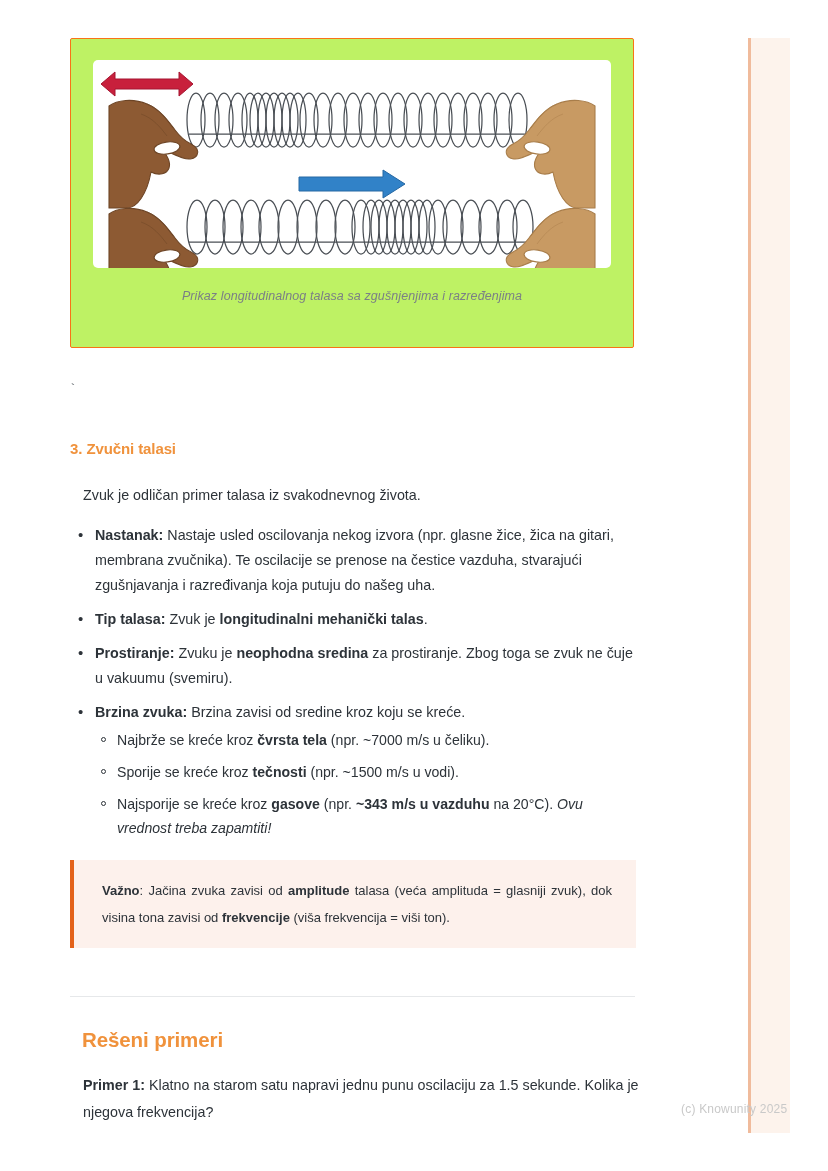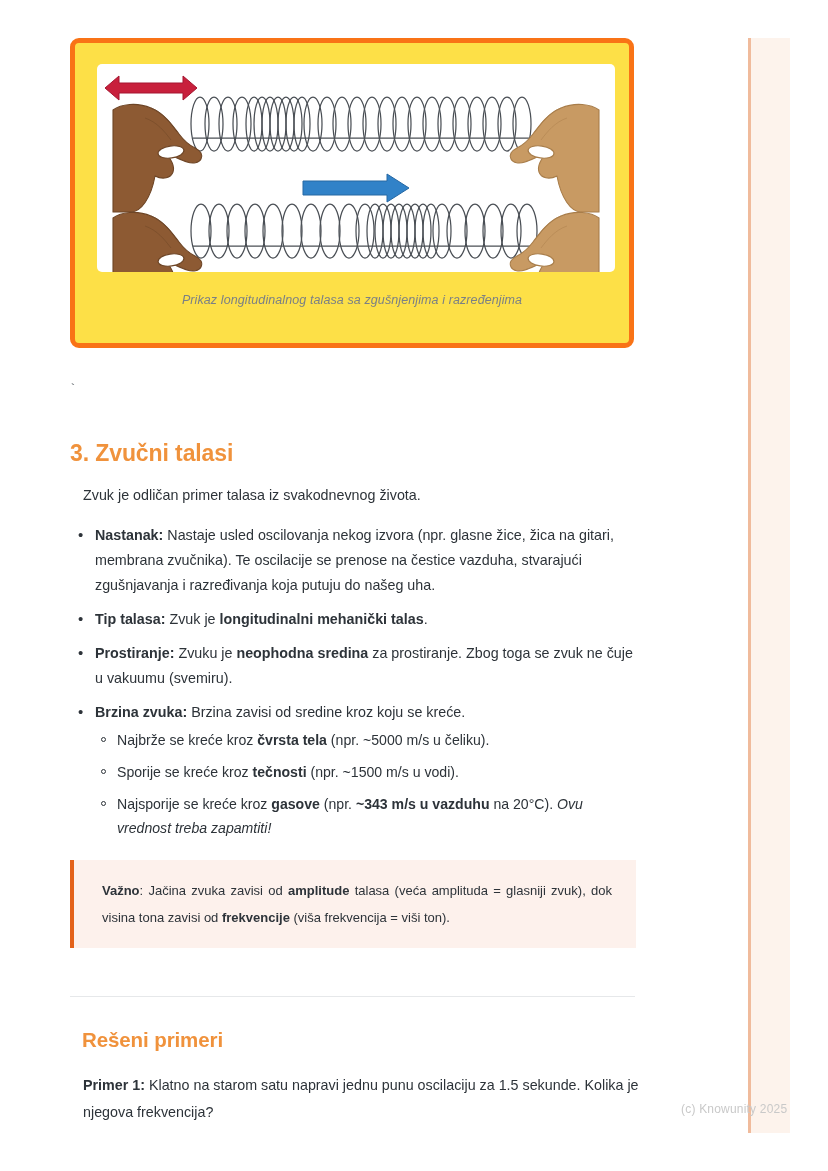--- a/index.html
+++ b/index.html
@@ -55,23 +55,23 @@
     height: 1171px;
   }
 
   
   .figure-card {
     position: absolute;
     left: 70px;
     top: 38px;
     width: 564px;
     height: 310px;
-    background: #fde047;
-    border: 5px solid #f97316;
-    border-radius: 9px;
+    background: #bef264;
+    border: 1px solid #f97316;
+    border-radius: 2px;
     box-sizing: border-box;
   }
   .figure-inner {
     position: absolute;
     left: 22px;
     top: 21px;
     width: 518px;
     height: 208px;
     background: #ffffff;
     border-radius: 5px;
@@ -86,21 +86,21 @@
     font-style: italic;
     font-size: 12.5px;
     color: #7b8085;
     letter-spacing: .1px;
   }
 
   
   h2.section-title {
     position: absolute;
     margin: 0;
-    font-size: 23px;
+    font-size: 15px;
     font-weight: bold;
     color: #f0923c;
     letter-spacing: -.1px;
   }
   #h-zvucni { left: 70px; top: 440px; }
   #h-reseni { left: 82px; top: 1028px; font-size: 20.5px; }
 
   .para {
     position: absolute;
     font-size: 14.3px;
@@ -326,21 +326,21 @@
 
   <ul class="bullets">
     <li><b>Nastanak:</b><span> Nastaje usled oscilovanja nekog izvora (npr. glasne žice, žica na gitari, membrana zvučnika). Te oscilacije se prenose na čestice vazduha, stvarajući zgušnjavanja i razređivanja koja putuju do našeg uha.</span></li>
 
     <li><b>Tip talasa:</b><span> Zvuk je </span><b>longitudinalni mehanički talas</b><span>.</span></li>
 
     <li><b>Prostiranje:</b><span> Zvuku je </span><b>neophodna sredina</b><span> za prostiranje. Zbog toga se zvuk ne čuje u vakuumu (svemiru).</span></li>
 
     <li><b>Brzina zvuka:</b><span> Brzina zavisi od sredine kroz koju se kreće.</span>
       <ul class="subbullets">
-        <li><span>Najbrže se kreće kroz </span><b>čvrsta tela</b><span> (npr. ~5000 m/s u čeliku).</span></li>
+        <li><span>Najbrže se kreće kroz </span><b>čvrsta tela</b><span> (npr. ~7000 m/s u čeliku).</span></li>
         <li><span>Sporije se kreće kroz </span><b>tečnosti</b><span> (npr. ~1500 m/s u vodi).</span></li>
         <li><span>Najsporije se kreće kroz </span><b>gasove</b><span> (npr. </span><b>~343 m/s u vazduhu</b><span> na 20°C).</span> <i>Ovu vrednost treba zapamtiti!</i></li>
       </ul>
     </li>
   </ul>
 
   <div class="callout">
     <b>Važno</b><span>: Jačina zvuka zavisi od </span><b>amplitude</b><span> talasa (veća amplituda = glasniji zvuk), dok visina tona zavisi od </span><b>frekvencije</b><span> (viša frekvencija = viši ton).</span>
   </div>
 

